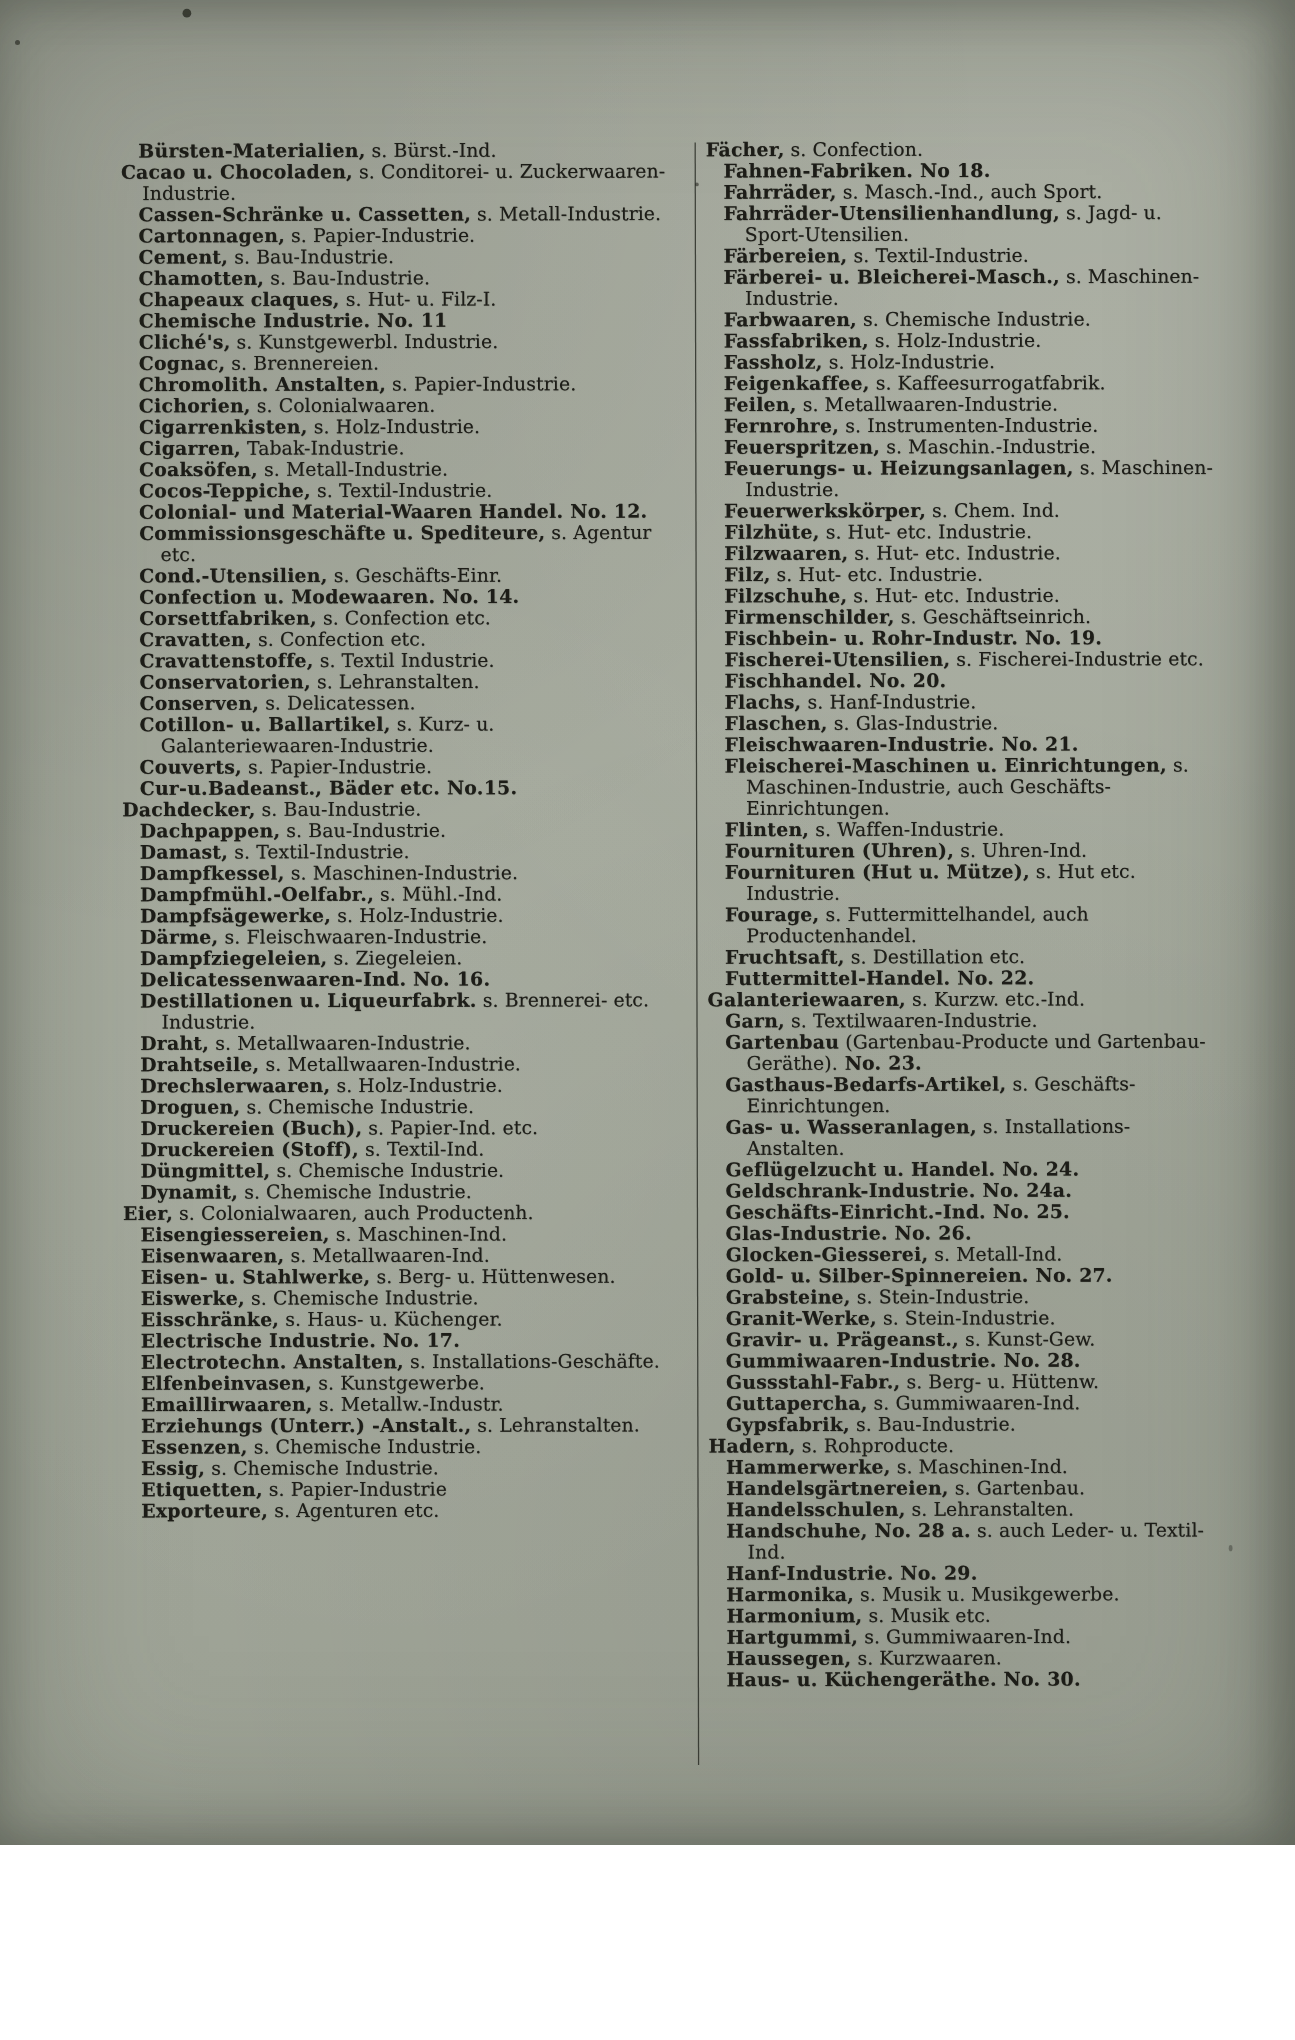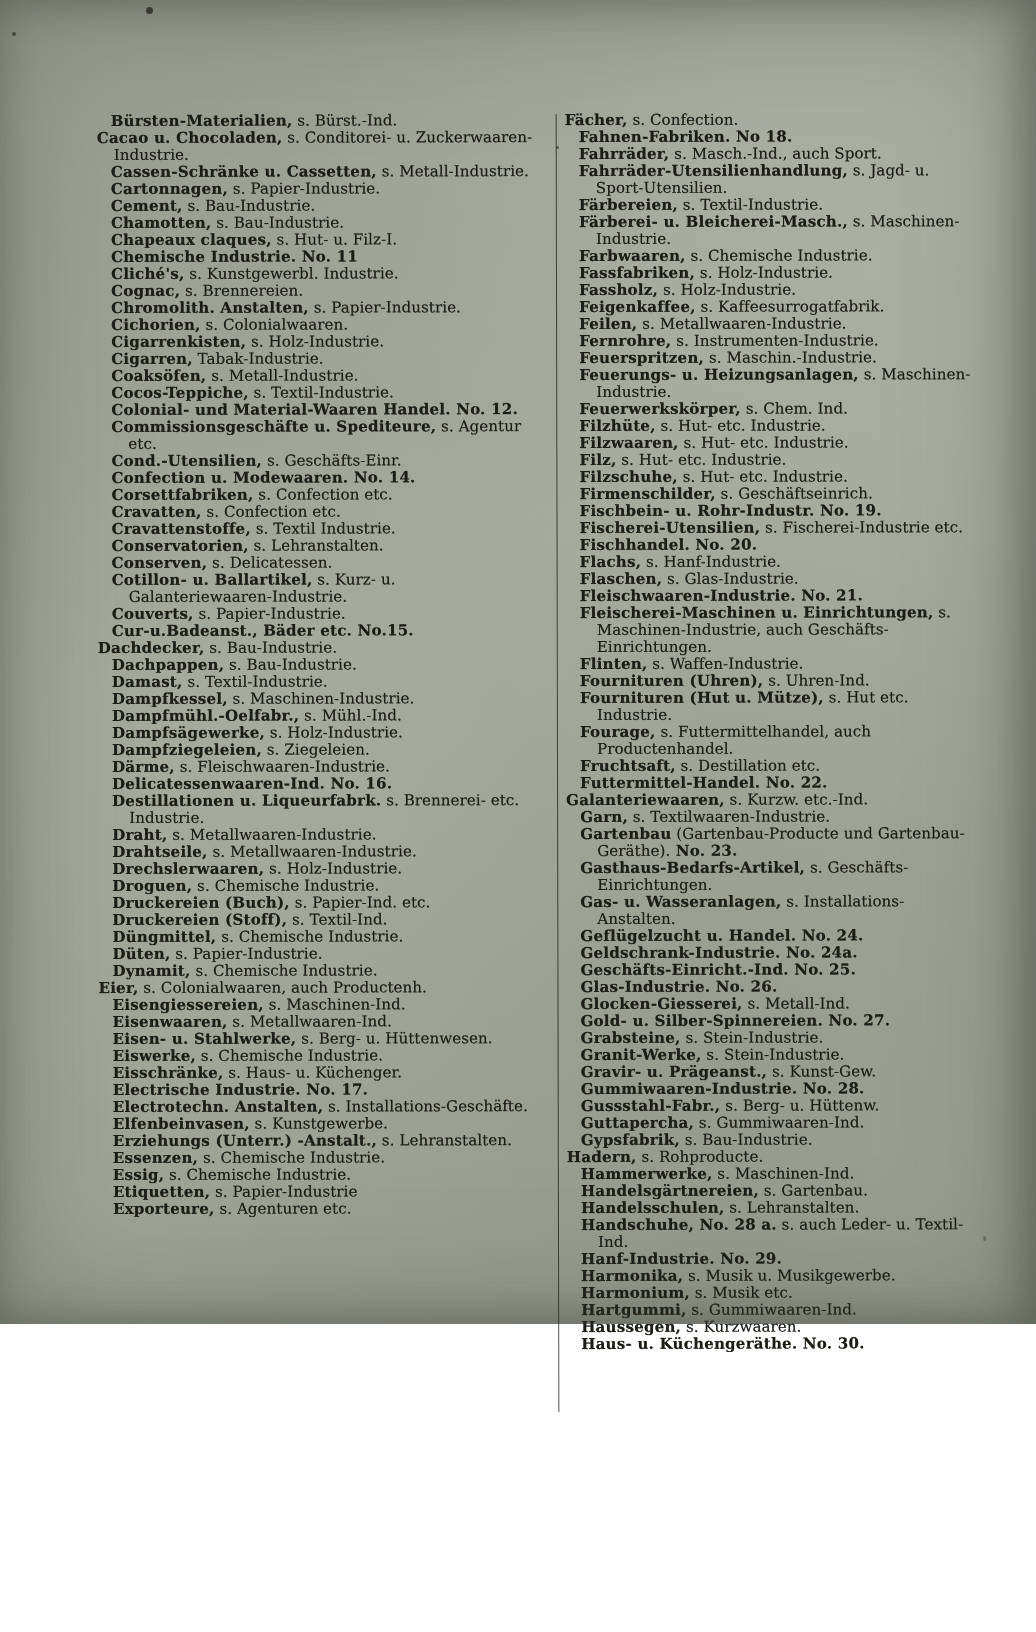--- a/index.html
+++ b/index.html
@@ -8,21 +8,21 @@
   }
   body {
     width: 1036px;
     height: 1632px;
     overflow: hidden;
     font-family: "DejaVu Serif", "Liberation Serif", serif;
   }
   .page {
     position: relative;
     width: 1036px;
-    height: 1324px;
+    height: 1476px;
     color: #1d1d18;
     background:
       radial-gradient(circle at 15% 8%,  rgba(0,0,0,0.07), transparent 40%),
       radial-gradient(circle at 85% 20%, rgba(255,255,255,0.06), transparent 45%),
       radial-gradient(circle at 30% 60%, rgba(255,255,255,0.05), transparent 40%),
       radial-gradient(circle at 70% 85%, rgba(0,0,0,0.06), transparent 50%),
       linear-gradient(180deg, #a7ab9f 0%, #a3a89b 55%, #9fa497 100%);
   }
   .page::after {
     content: "";
@@ -119,42 +119,42 @@
         <p class="entry"><span class="term">Conserven,</span><span class="ref"> s. Delicatessen.</span></p>
         <p class="entry"><span class="term">Cotillon- u. Ballartikel,</span><span class="ref"> s. Kurz- u. Galanteriewaaren-Industrie.</span></p>
         <p class="entry"><span class="term">Couverts,</span><span class="ref"> s. Papier-Industrie.</span></p>
         <p class="entry"><span class="term">Cur-u.Badeanst., Bäder etc.</span><span class="num"> No.15.</span></p>
         <p class="entry outdent"><span class="term">Dachdecker,</span><span class="ref"> s. Bau-Industrie.</span></p>
         <p class="entry"><span class="term">Dachpappen,</span><span class="ref"> s. Bau-Industrie.</span></p>
         <p class="entry"><span class="term">Damast,</span><span class="ref"> s. Textil-Industrie.</span></p>
         <p class="entry"><span class="term">Dampfkessel,</span><span class="ref"> s. Maschinen-Industrie.</span></p>
         <p class="entry"><span class="term">Dampfmühl.-Oelfabr.,</span><span class="ref"> s. Mühl.-Ind.</span></p>
         <p class="entry"><span class="term">Dampfsägewerke,</span><span class="ref"> s. Holz-Industrie.</span></p>
+        <p class="entry"><span class="term">Därme,</span><span class="ref"> s. Fleischwaaren-Industrie.</span></p>
         <p class="entry"><span class="term">Dampfziegeleien,</span><span class="ref"> s. Ziegeleien.</span></p>
-        <p class="entry"><span class="term">Därme,</span><span class="ref"> s. Fleischwaaren-Industrie.</span></p>
         <p class="entry"><span class="term">Delicatessenwaaren-Ind.</span><span class="num"> No. 16.</span></p>
         <p class="entry"><span class="term">Destillationen u. Liqueurfabrk.</span><span class="ref"> s. Brennerei- etc. Industrie.</span></p>
         <p class="entry"><span class="term">Draht,</span><span class="ref"> s. Metallwaaren-Industrie.</span></p>
         <p class="entry"><span class="term">Drahtseile,</span><span class="ref"> s. Metallwaaren-Industrie.</span></p>
         <p class="entry"><span class="term">Drechslerwaaren,</span><span class="ref"> s. Holz-Industrie.</span></p>
         <p class="entry"><span class="term">Droguen,</span><span class="ref"> s. Chemische Industrie.</span></p>
         <p class="entry"><span class="term">Druckereien (Buch),</span><span class="ref"> s. Papier-Ind. etc.</span></p>
         <p class="entry"><span class="term">Druckereien (Stoff),</span><span class="ref"> s. Textil-Ind.</span></p>
         <p class="entry"><span class="term">Düngmittel,</span><span class="ref"> s. Chemische Industrie.</span></p>
-        <p class="entry"><span class="term">Düten,</span><span class="ref"> s. Papier-Industrie.</span></p>
         <p class="entry"><span class="term">Dynamit,</span><span class="ref"> s. Chemische Industrie.</span></p>
         <p class="entry outdent"><span class="term">Eier,</span><span class="ref"> s. Colonialwaaren, auch Productenh.</span></p>
         <p class="entry"><span class="term">Eisengiessereien,</span><span class="ref"> s. Maschinen-Ind.</span></p>
         <p class="entry"><span class="term">Eisenwaaren,</span><span class="ref"> s. Metallwaaren-Ind.</span></p>
         <p class="entry"><span class="term">Eisen- u. Stahlwerke,</span><span class="ref"> s. Berg- u. Hüttenwesen.</span></p>
         <p class="entry"><span class="term">Eiswerke,</span><span class="ref"> s. Chemische Industrie.</span></p>
         <p class="entry"><span class="term">Eisschränke,</span><span class="ref"> s. Haus- u. Küchenger.</span></p>
         <p class="entry"><span class="term">Electrische Industrie.</span><span class="num"> No. 17.</span></p>
         <p class="entry"><span class="term">Electrotechn. Anstalten,</span><span class="ref"> s. Installations-Geschäfte.</span></p>
         <p class="entry"><span class="term">Elfenbeinvasen,</span><span class="ref"> s. Kunstgewerbe.</span></p>
+        <p class="entry"><span class="term">Emaillirwaaren,</span><span class="ref"> s. Metallw.-Industr.</span></p>
         <p class="entry"><span class="term">Erziehungs (Unterr.) -Anstalt.,</span><span class="ref"> s. Lehranstalten.</span></p>
         <p class="entry"><span class="term">Essenzen,</span><span class="ref"> s. Chemische Industrie.</span></p>
         <p class="entry"><span class="term">Essig,</span><span class="ref"> s. Chemische Industrie.</span></p>
         <p class="entry"><span class="term">Etiquetten,</span><span class="ref"> s. Papier-Industrie</span></p>
         <p class="entry"><span class="term">Exporteure,</span><span class="ref"> s. Agenturen etc.</span></p>
       </div>
     <div class="divider"></div>
     <div class="col col-right">
         <p class="entry outdent"><span class="term">Fächer,</span><span class="ref"> s. Confection.</span></p>
         <p class="entry"><span class="term">Fahnen-Fabriken.</span><span class="num"> No 18.</span></p>

